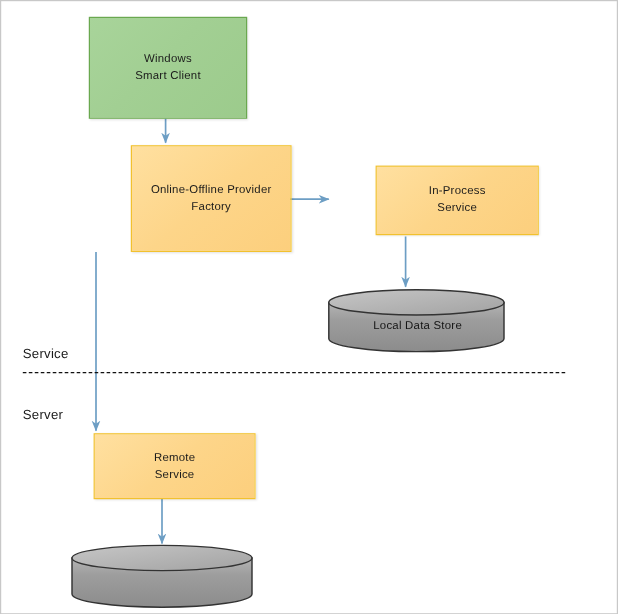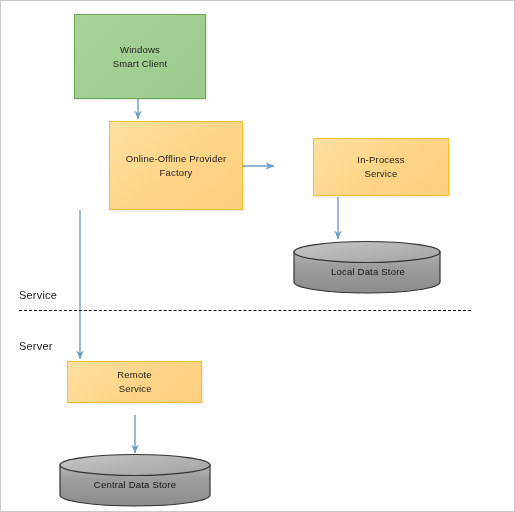--- a/index.html
+++ b/index.html
@@ -125,21 +125,21 @@
   <div class="node box box-orange" style="left:88px; top:120px; width:134px; height:89px;margin-left:20px;">
     <span class="node-text">Online-Offline Provider
 Factory</span>
   </div>
 
   <div class="node box box-orange" style="left:274px; top:137px; width:136px; height:58px;margin-left:38px;">
     <span class="node-text">In-Process
 Service</span>
   </div>
 
-  <div class="cyl" style="left:292px; top:240px; width:150px; height:52px;">
+  <div class="cyl" style="left:272px; top:240px; width:150px; height:52px;">
     <svg width="148" height="52" viewBox="0 0 148 52">
       <defs>
         <linearGradient id="cylBodyA" x1="0" y1="0" x2="0" y2="1">
           <stop offset="0%" stop-color="#b4b4b4"></stop>
           <stop offset="35%" stop-color="#9d9d9d"></stop>
           <stop offset="100%" stop-color="#8c8c8c"></stop>
         </linearGradient>
         <linearGradient id="cylTopA" x1="0" y1="0" x2="1" y2="1">
           <stop offset="0%" stop-color="#c6c6c6"></stop>
           <stop offset="100%" stop-color="#a2a2a2"></stop>
@@ -150,37 +150,36 @@
     </svg>
     <span class="cyl-label" style="top:25px;">Local Data Store</span>
   </div>
 
   <div class="zone-label" style="left:18px; top:288px;">Service</div>
 
   <div class="divider" style="left:18px; top:309px; width:452px;"></div>
 
   <div class="zone-label" style="left:18px; top:320px;margin-top:19px;">Server</div>
 
-  <div class="node box box-orange" style="left:66px; top:360px; width:135px; height:42px;text-align:right;">
+  <div class="node box box-orange" style="left:77px; top:360px; width:135px; height:55px;">
     <span class="node-text">Remote
 Service</span>
   </div>
 
   <div class="cyl" style="left:58px; top:453px; width:152px; height:52px;">
     <svg width="152" height="52" viewBox="0 0 152 52">
       <defs>
         <linearGradient id="cylBodyB" x1="0" y1="0" x2="0" y2="1">
           <stop offset="0%" stop-color="#b4b4b4"></stop>
           <stop offset="35%" stop-color="#9d9d9d"></stop>
           <stop offset="100%" stop-color="#8c8c8c"></stop>
         </linearGradient>
         <linearGradient id="cylTopB" x1="0" y1="0" x2="1" y2="1">
           <stop offset="0%" stop-color="#c6c6c6"></stop>
           <stop offset="100%" stop-color="#a2a2a2"></stop>
         </linearGradient>
       </defs>
       <path d="M1,11 L1,41 A75,11 0 0 0 151,41 L151,11 Z" fill="url(#cylBodyB)" stroke="#333333" stroke-width="1.2"></path>
       <ellipse cx="76" cy="11" rx="75" ry="10.5" fill="url(#cylTopB)" stroke="#333333" stroke-width="1.2"></ellipse>
     </svg>
-    <span class="cyl-label" style="top:25px;">Central Data Store</span>
   </div>
 
 </div>
 
 </body></html>

